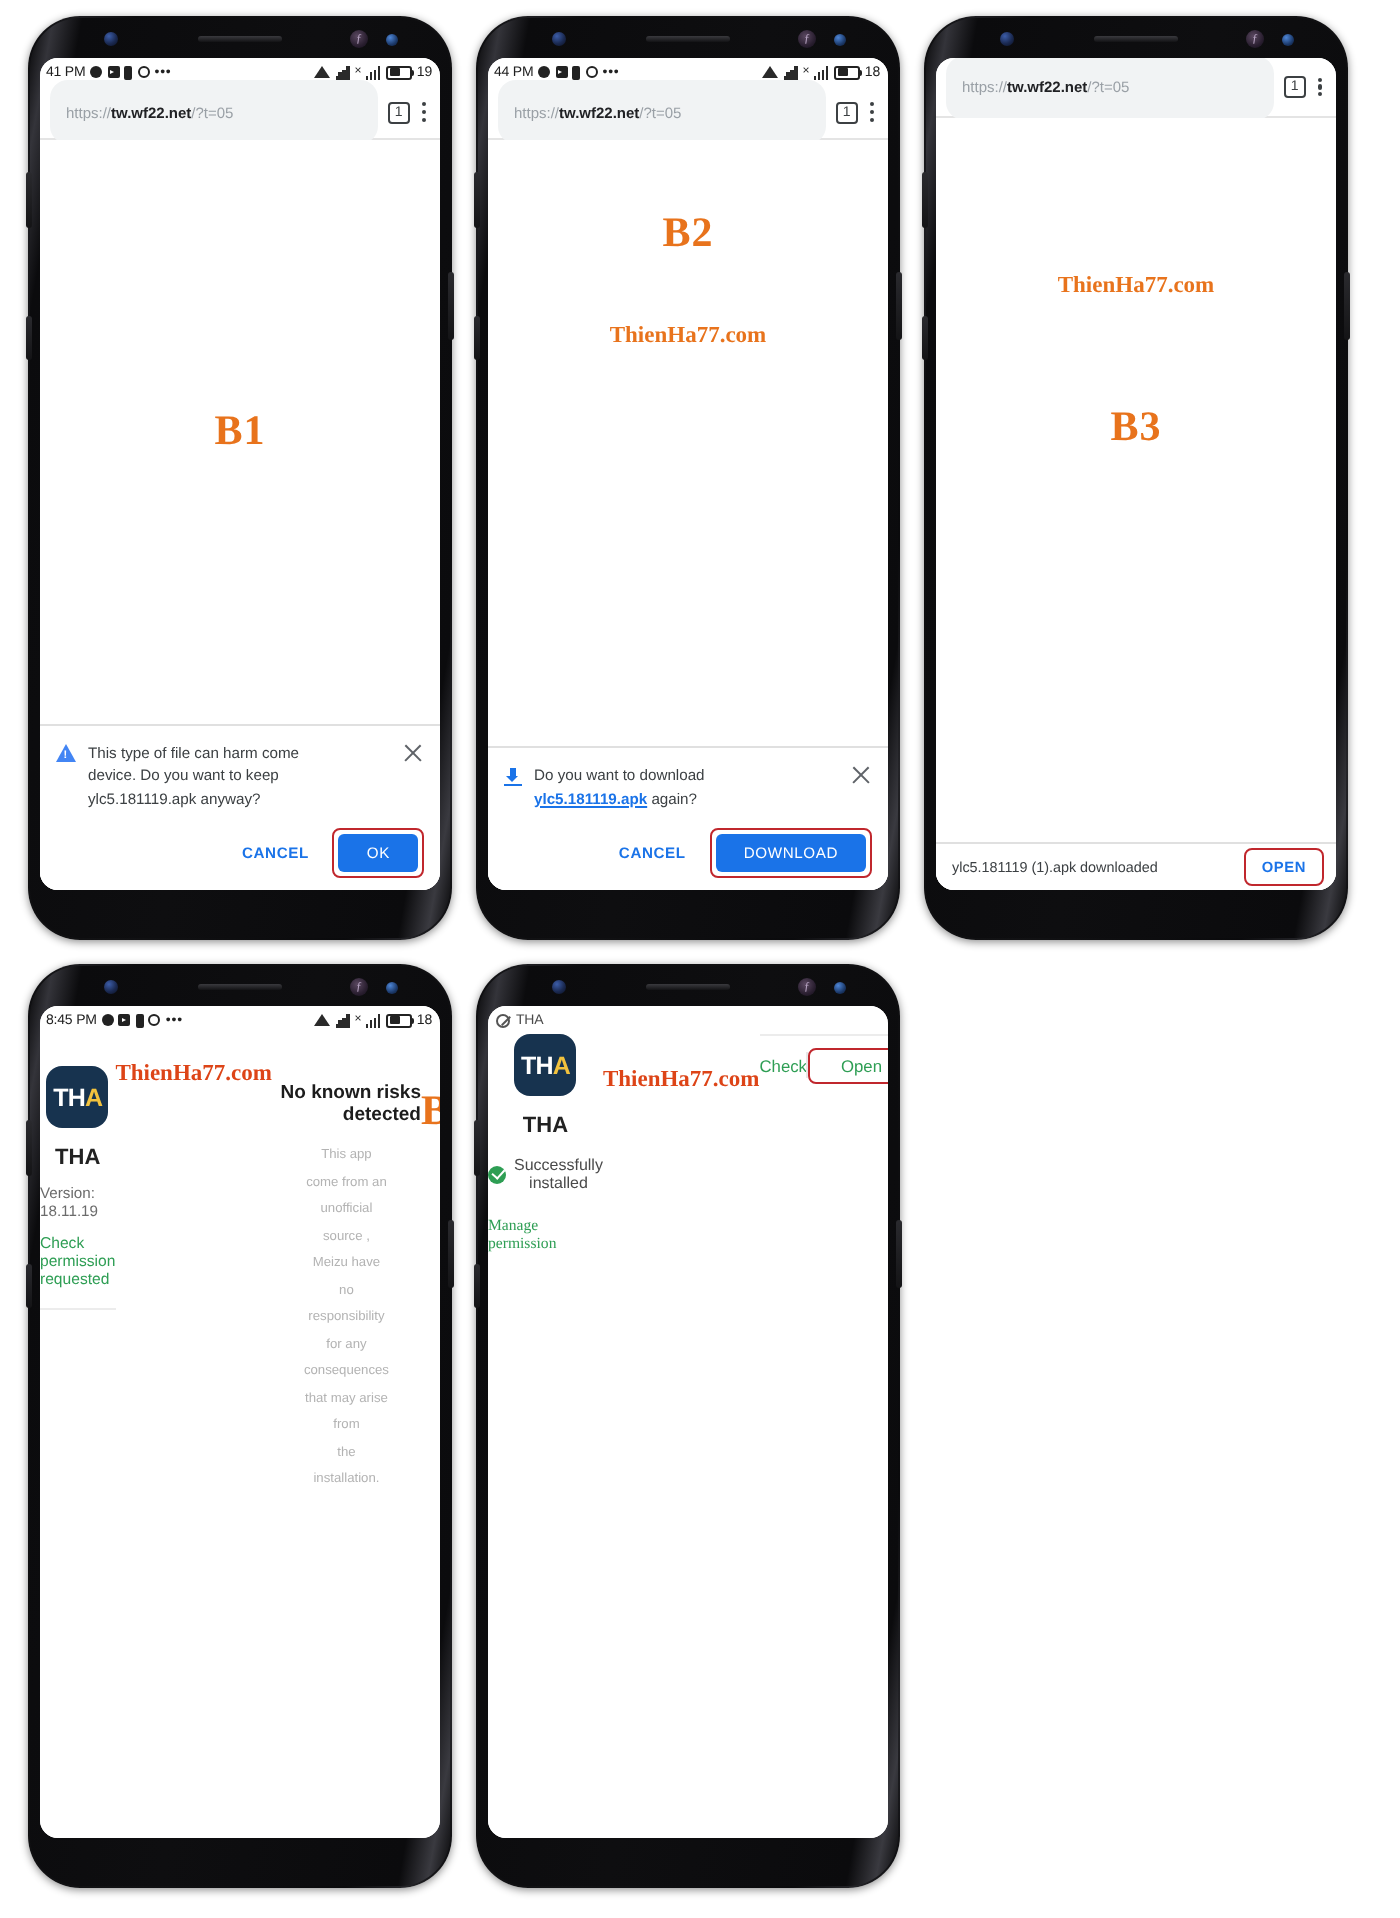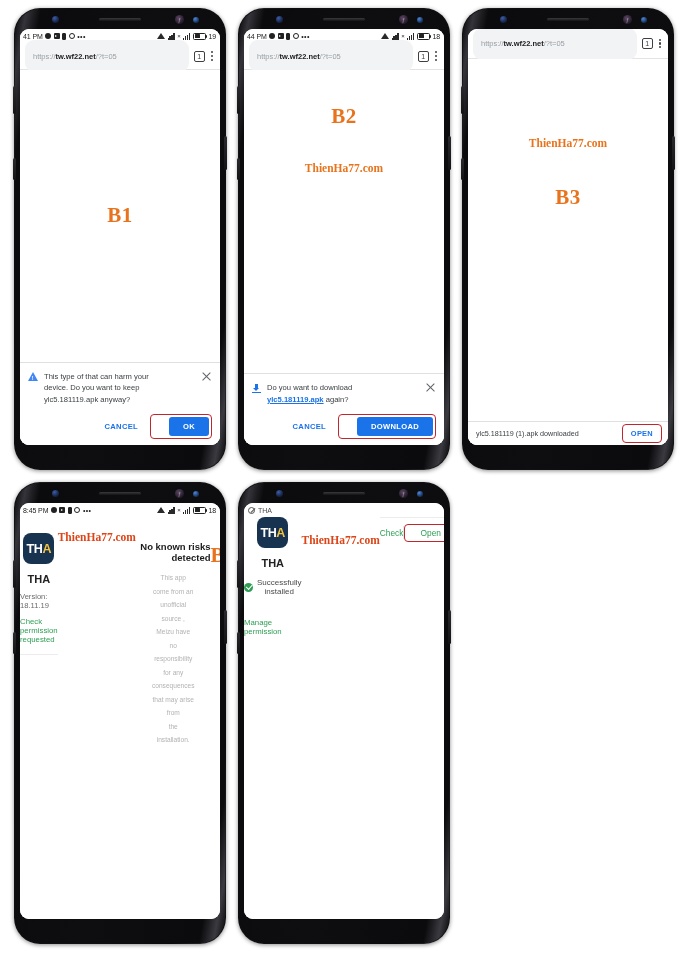--- a/index.html
+++ b/index.html
@@ -188,22 +188,22 @@
   .close-x::before{transform:rotate(45deg);} .close-x::after{transform:rotate(-45deg);}
   .infobar-actions {
     display: flex; align-items: center; justify-content: flex-end;
     gap: 6px; margin-top: 9px;
   }
   .btn-text {
     font-size: 7.6px; font-weight: bold; color: #1a73e8;
     letter-spacing: .3px; padding: 3px 6px;
   }
   .btn-filled {
-    font-size: 7.6px; font-weight: bold; color: #fff; background: #1a73e8;
-    letter-spacing: .3px; padding: 5px 14px; border-radius: 3px; margin-left: 16px;
+    font-size: 7.6px; font-weight: normal; color: #fff; background: #1a73e8;
+    letter-spacing: .3px; padding: 5px 14px; border-radius: 3px;
   }
   .hl-box {
     border: 1.6px solid #c0272d; border-radius: 4px;
     padding: 2px; display: inline-flex;
   }
 
   
   .snackbar {
     position: absolute; left: 0; right: 0; bottom: 0;
     background: #fff; border-top: 1px solid #e0e0e0;
@@ -321,21 +321,21 @@
 
       <div class="page">
         <div class="spacer"></div>
         <div class="wm-step" style="margin-bottom:84px;">B1</div>
         <div class="spacer"></div>
 
         <div class="infobar">
           <div class="infobar-row">
             <span class="warn-ic"></span>
             <div class="info-text">
-              <span>This type of that can harm your</span><br>
+              <span>This type of file can harm come</span><br>
               <span>device. Do you want to keep</span><br>
               <span>ylc5.181119.apk anyway?</span>
             </div>
             <span class="close-x"></span>
           </div>
           <div class="infobar-actions">
             <span class="btn-text">CANCEL</span>
             <span class="hl-box">
               <span class="btn-filled">OK</span>
             </span>
@@ -448,21 +448,21 @@
         </div>
         <div class="tabcount">1</div>
         <div class="kebab">
             <i></i>
             <i></i>
             <i></i>
           </div>
       </div>
       <div class="page">
         <div class="wm-site" style="margin-top:78px;">ThienHa77.com</div>
-        <div class="wm-step" style="margin-top:36px;text-align:right;">B3</div>
+        <div class="wm-step" style="margin-top:52px;text-align:right;">B3</div>
         <div class="spacer"></div>
         <div class="snackbar">
           <span class="sb-msg">ylc5.181119 (1).apk downloaded</span>
           <span class="hl-box">
             <span class="sb-open">OPEN</span>
           </span>
         </div>
       </div>
     </div>
   </div>
@@ -578,21 +578,21 @@
         <div class="inst-top" style="padding-top:0;">
           <div class="app-icon">
             <span class="t1">TH</span>
               <span class="t2">A</span>
           </div>
           <div class="app-name">THA</div>
           <div class="inst-row" style="margin-top:9px;">
             <span class="ok-circle"></span>
             <span style="font-size:8px;color:#4a4a4a;text-align:center;">Successfully installed</span>
           </div>
-          <div class="app-perm" style="margin-top:22px;">Manage permission</div>
+          <div class="app-perm" style="margin-top:12px;font-family:Liberation Serif, serif;">Manage permission</div>
         </div>
 
         <div style="text-align:center;margin-top:13px;">
           <span class="wm-site red">ThienHa77.com</span>
         </div>
 
 
         <div class="spacer"></div>
 
         <div class="inst-footer">

